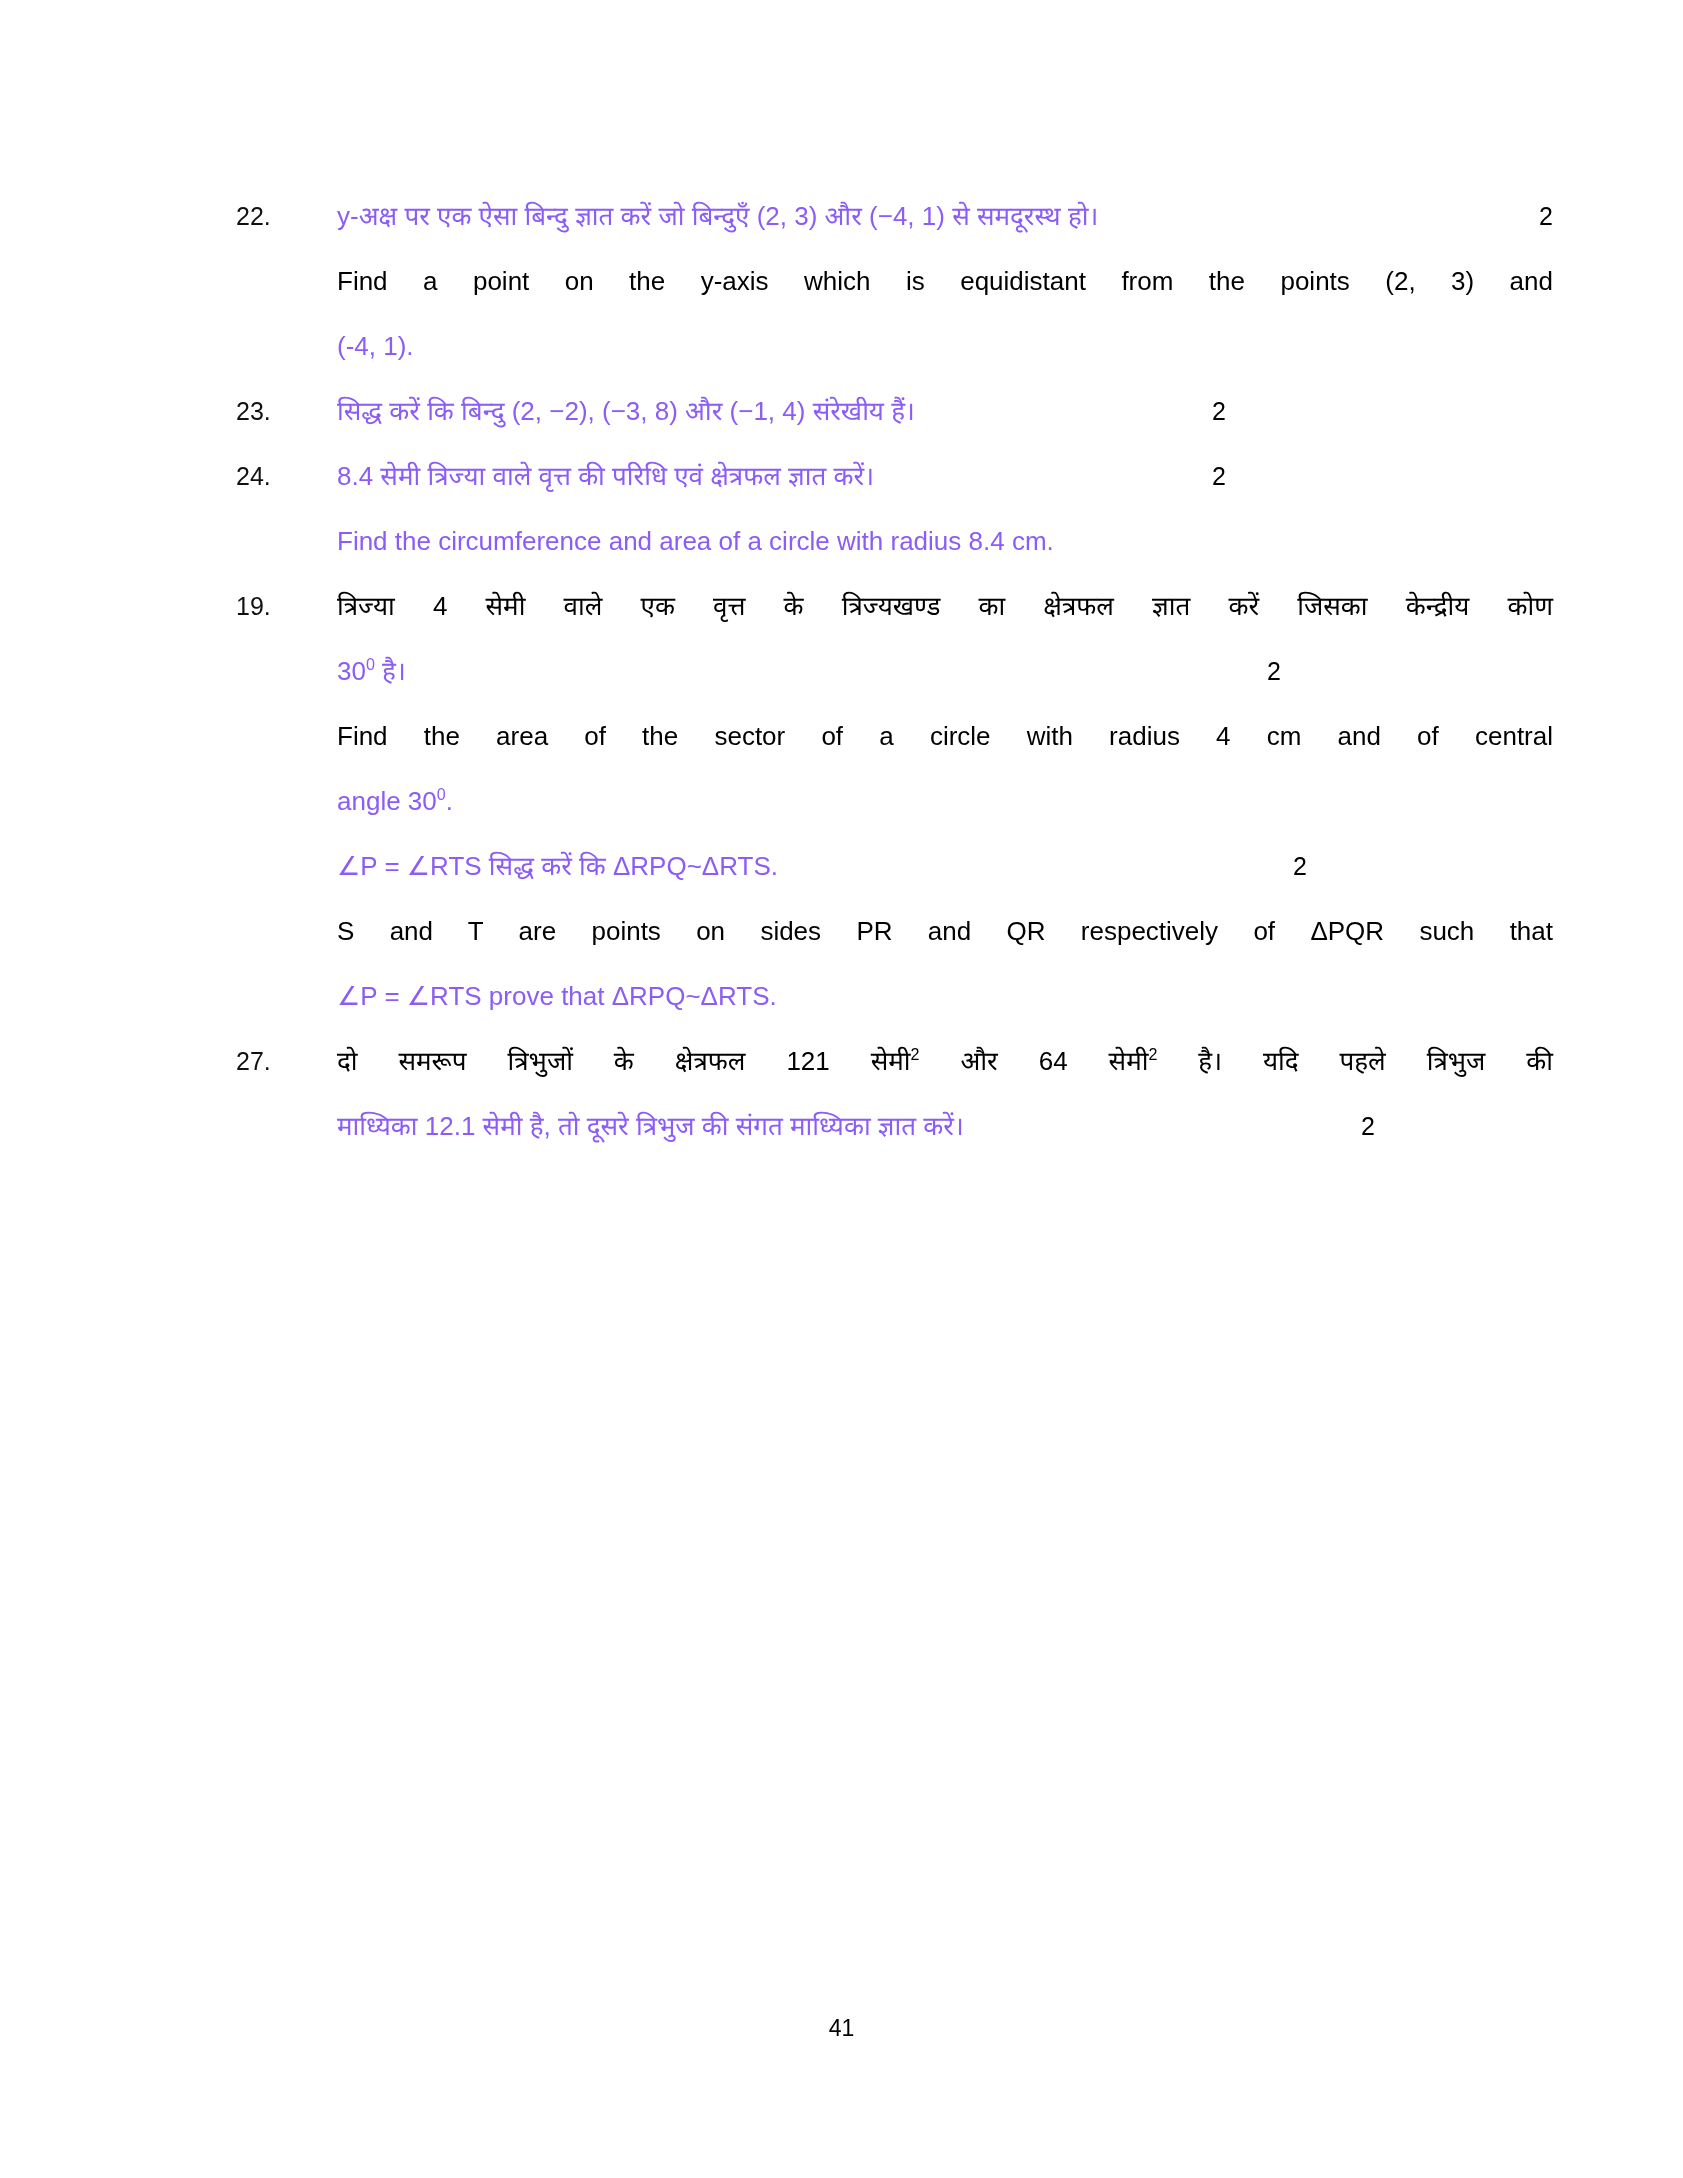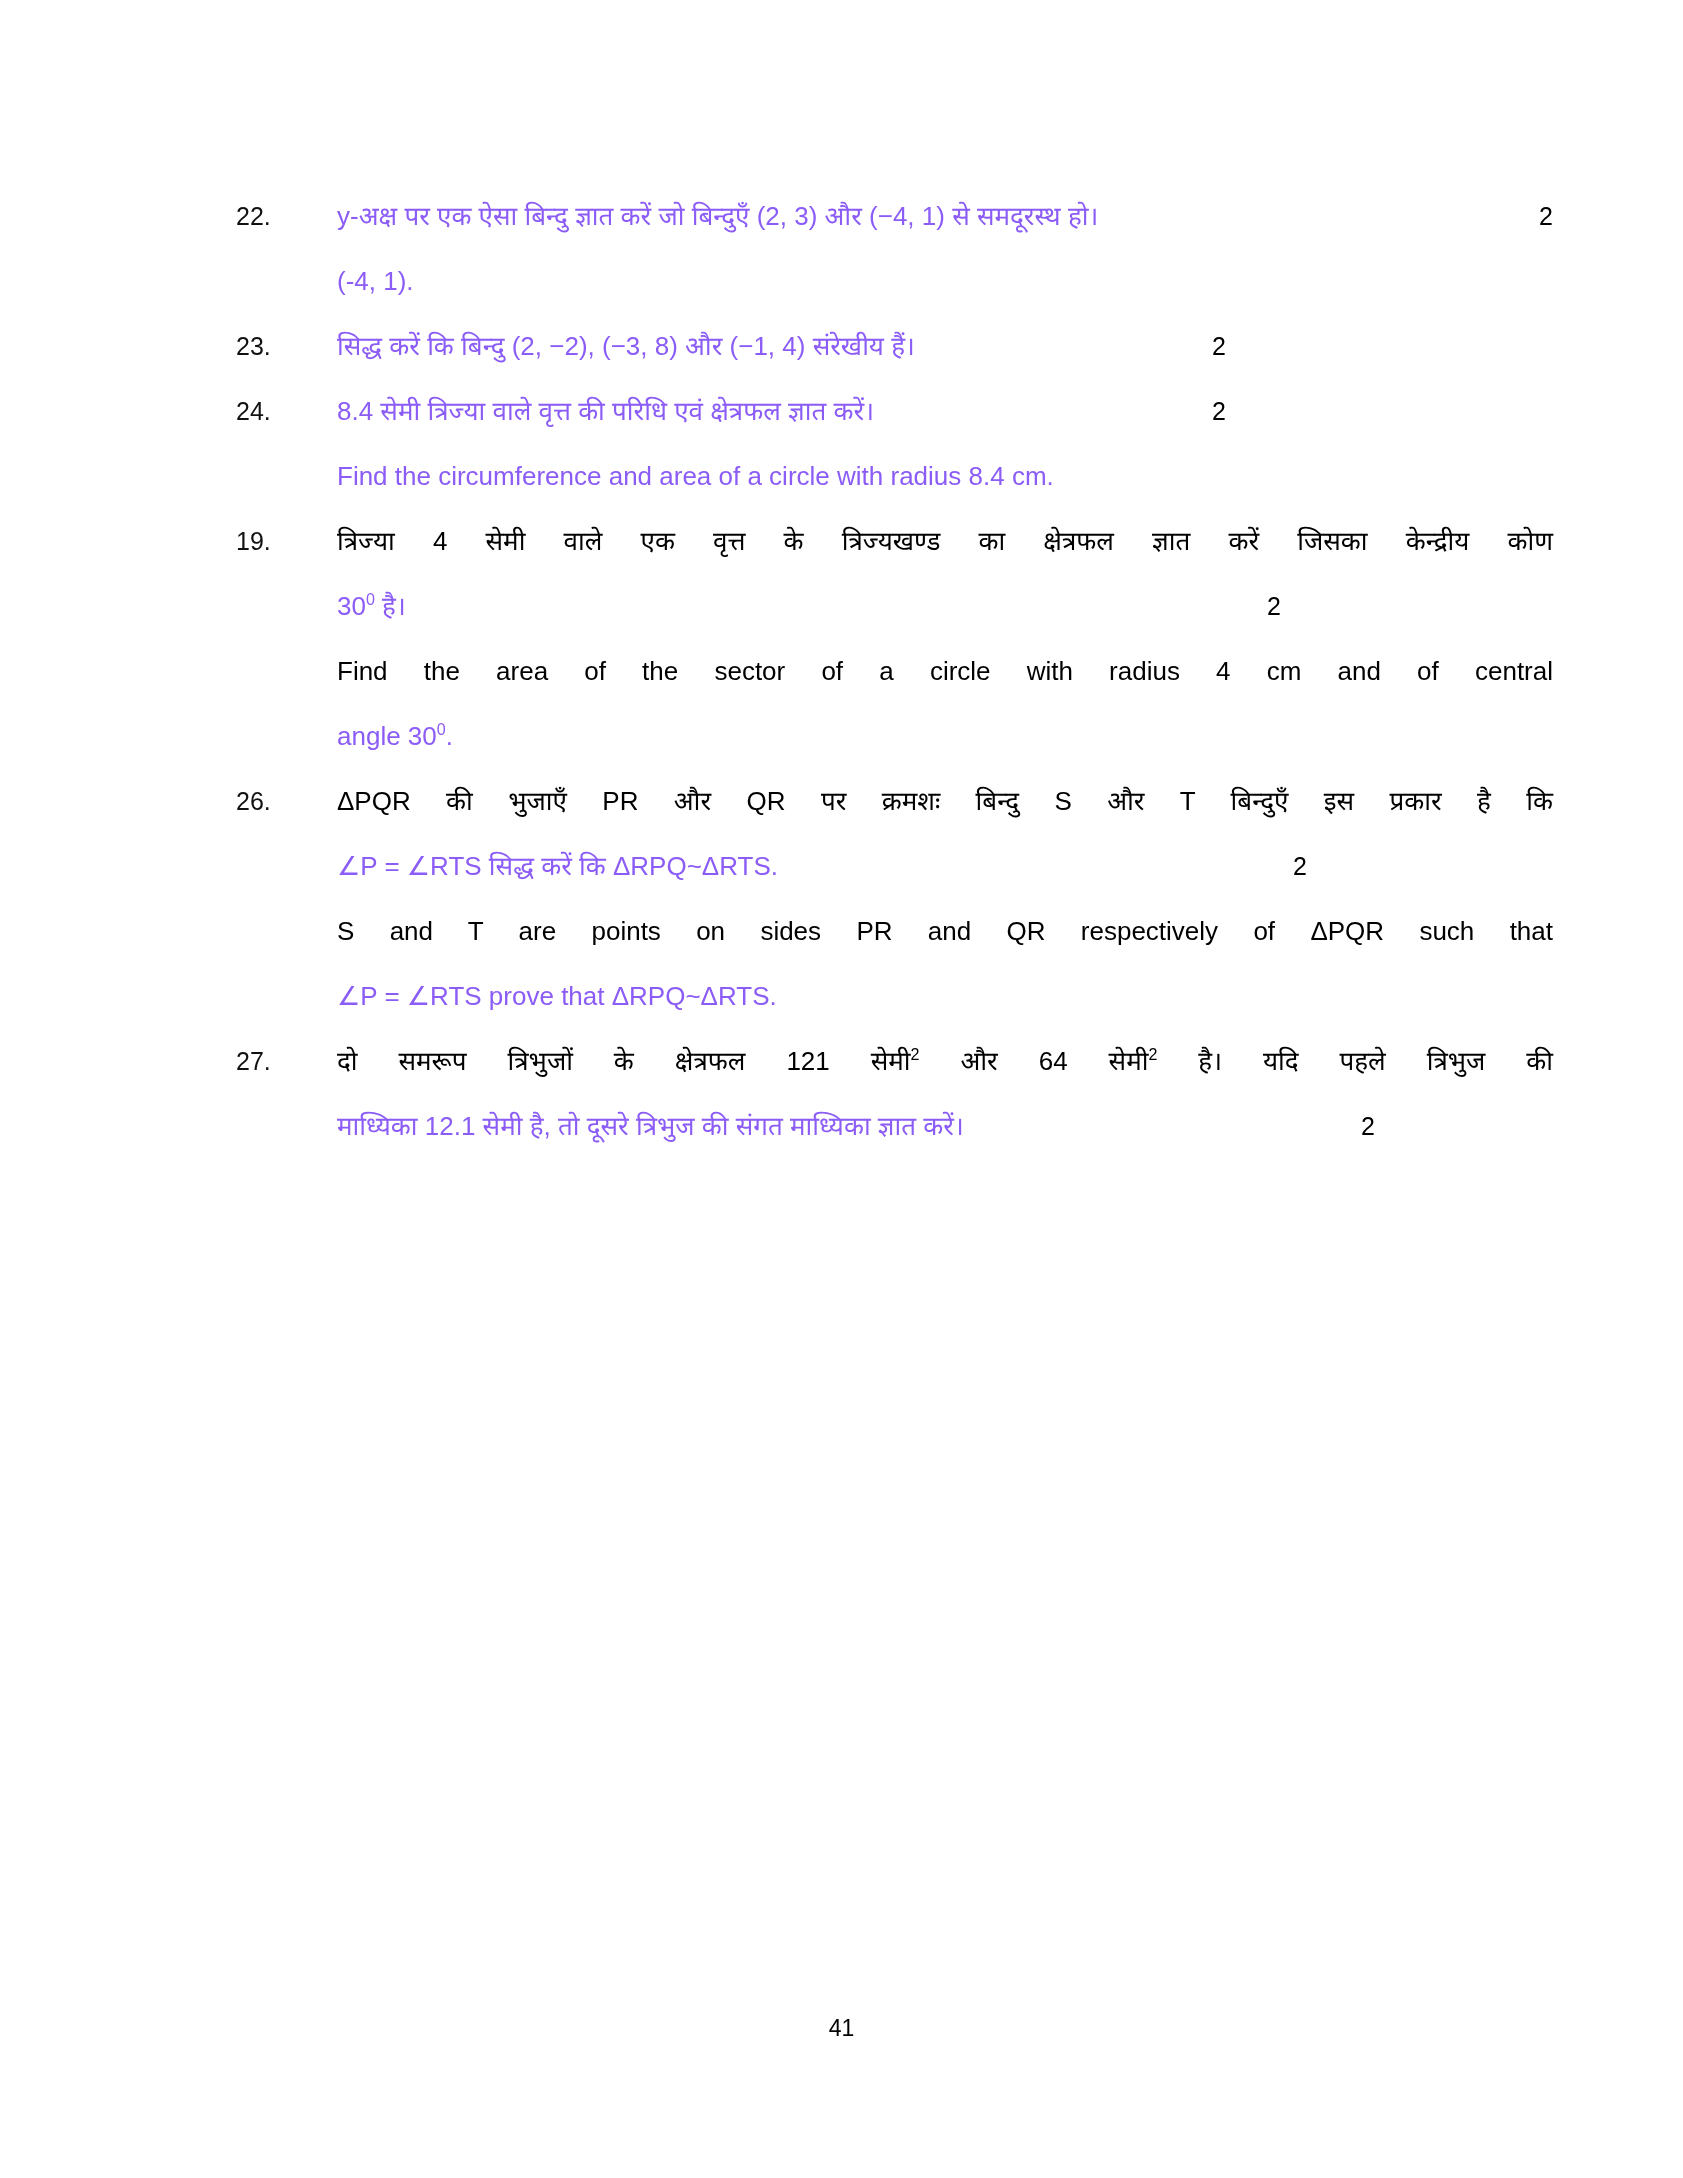--- a/index.html
+++ b/index.html
@@ -107,20 +107,26 @@
         <div class="body-col">
           <div class="row">
             <span class="txt hi">y-अक्ष पर एक ऐसा बिन्दु ज्ञात करें जो बिन्दुएँ (2, 3) और (−4, 1) से समदूरस्थ हो।</span>
             <span class="marks-inline">2</span>
           </div>
         </div>
       </div>
       <div class="line">
         <div class="qnum blank"></div>
         <div class="body-col">
+          <div class="justify">Find a point on the y-axis which is equidistant from the points (2, 3) and</div>
+        </div>
+      </div>
+      <div class="line">
+        <div class="qnum blank"></div>
+        <div class="body-col">
           <div class="txt">(-4, 1).</div>
         </div>
       </div>
     </div>
 
     <div class="qblock">
       <div class="line">
         <div class="qnum">23.</div>
         <div class="body-col">
           <div class="row">
@@ -174,26 +180,20 @@
       <div class="line">
         <div class="qnum blank"></div>
         <div class="body-col">
           <div class="txt"><span>angle 30</span><sup>0</sup><span>.</span></div>
         </div>
       </div>
     </div>
 
     <div class="qblock">
       <div class="line">
-        <div class="qnum">26.</div>
-        <div class="body-col">
-          <div class="justify">ΔPQR की भुजाएँ PR और QR पर क्रमशः बिन्दु S और T बिन्दुएँ इस प्रकार है कि</div>
-        </div>
-      </div>
-      <div class="line">
         <div class="qnum blank"></div>
         <div class="body-col">
           <div class="row">
             <span class="txt hi">∠P = ∠RTS सिद्ध करें कि ΔRPQ~ΔRTS.</span>
             <span class="marks" style="padding-right:246px">2</span>
           </div>
         </div>
       </div>
       <div class="line">
         <div class="qnum blank"></div>

